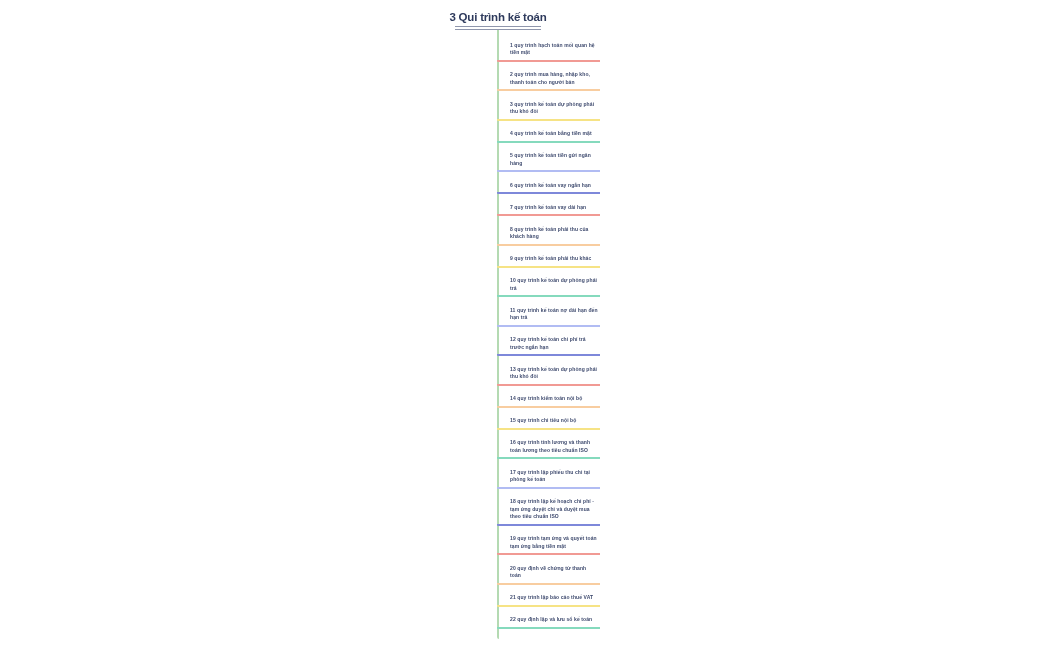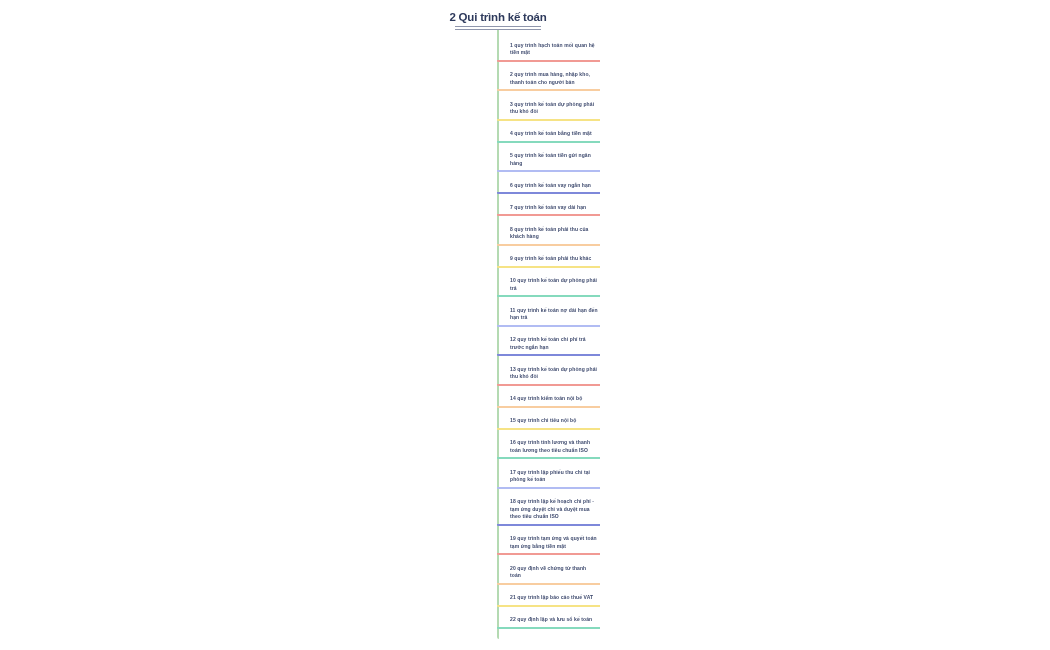--- a/index.html
+++ b/index.html
@@ -70,21 +70,21 @@
     color: var(--topic-text, #3e4a6e);
     font-weight: bold;
   }
 </style>
 </head>
 <body>
 
 <div class="canvas">
 
   <div class="root">
-    <span class="root-label">2 Qui trình kế toán</span>
+    <span class="root-label">3 Qui trình kế toán</span>
     <div class="root-underline">
       <div class="ln"></div>
       <div class="ln"></div>
     </div>
   </div>
 
   <div class="vline"></div>
 
   <div class="branches" id="branches">
       <div class="branch" style="border-bottom-color: rgb(241, 154, 148);">

